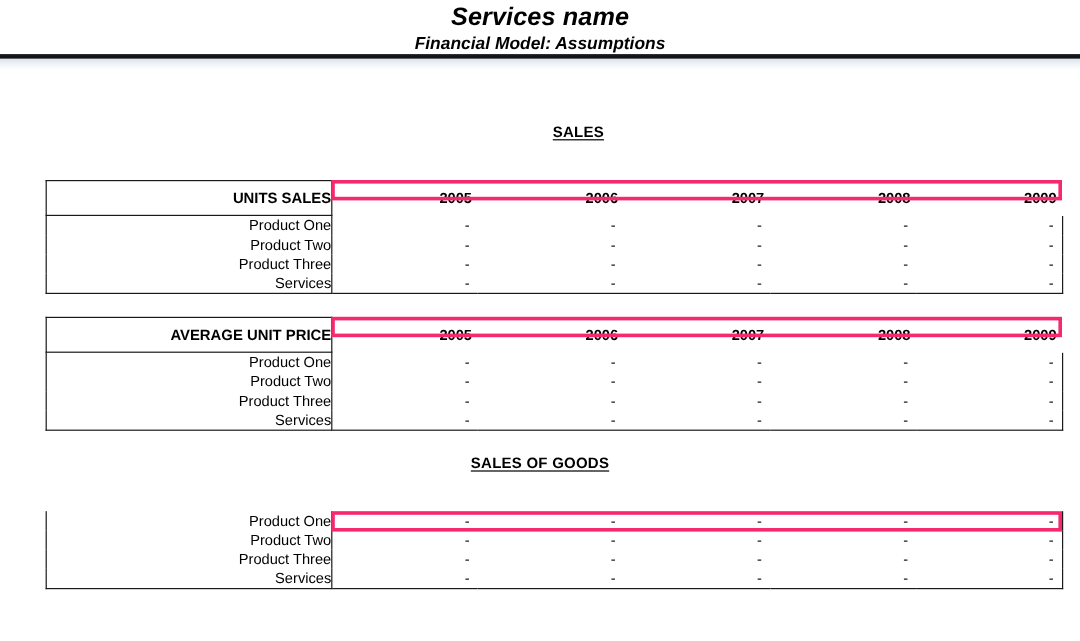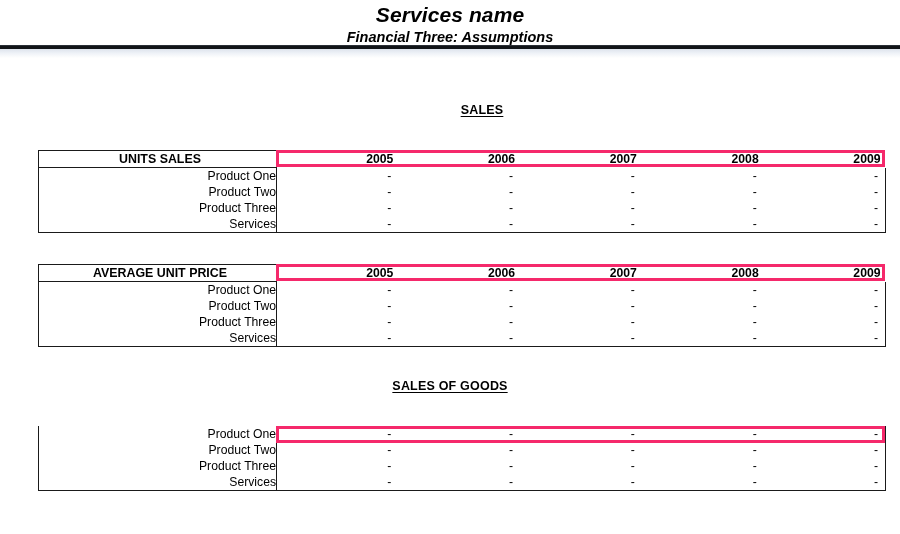--- a/index.html
+++ b/index.html
@@ -97,28 +97,28 @@
     line-height: 16px;
     font-weight: normal;
     vertical-align: middle;
     white-space: nowrap;
   }
 
   
   .hrow .h-label {
     font-weight: bold;
     font-size: 12.4px;
-    text-align: center;
+    text-align: right;
     padding-left: 5px;
     border-left: 1.6px solid #1a1a1a;
     border-top: 1.6px solid #1a1a1a;
     border-right: 1.6px solid #1a1a1a;
     border-bottom: 1.6px solid #1a1a1a;
     box-sizing: border-box;
-    height: 17px;
+    height: 29px;
     line-height: 16px;
   }
   .hrow .h-year {
     font-weight: bold;
     text-align: right;
     padding-right: 5px;
     box-sizing: border-box;
     height: 17px;
     line-height: 16px;
   }
@@ -158,21 +158,21 @@
     pointer-events: none;
   }
 
   .tbl-inner { position: relative; }
 </style>
 </head>
 <body>
 
 <div class="page-header">
   <div class="doc-title">Services name</div>
-  <div class="doc-subtitle">Financial Three: Assumptions</div>
+  <div class="doc-subtitle">Financial Model: Assumptions</div>
 </div>
 <div class="header-rule"></div>
 <div class="header-fade"></div>
 
 <div class="section-heading" style="top:103px;margin-left:32px;">
   <span>SALES</span>
 </div>
 
 <div class="fin-table" style="top:150px;">
   <div class="tbl-inner">

